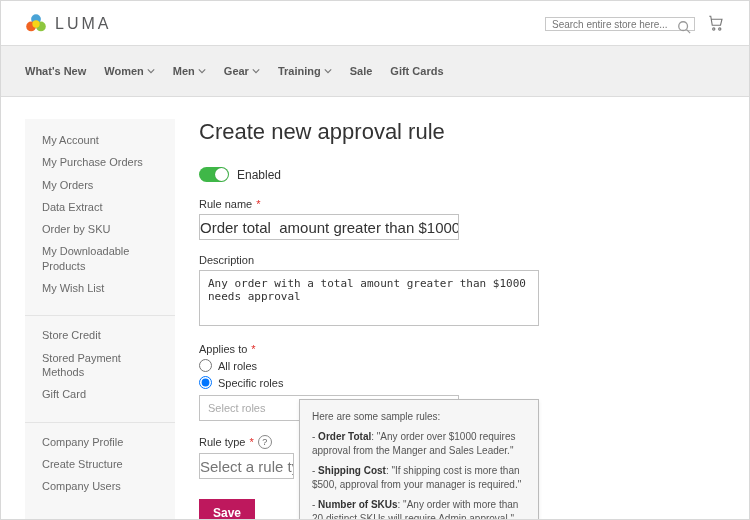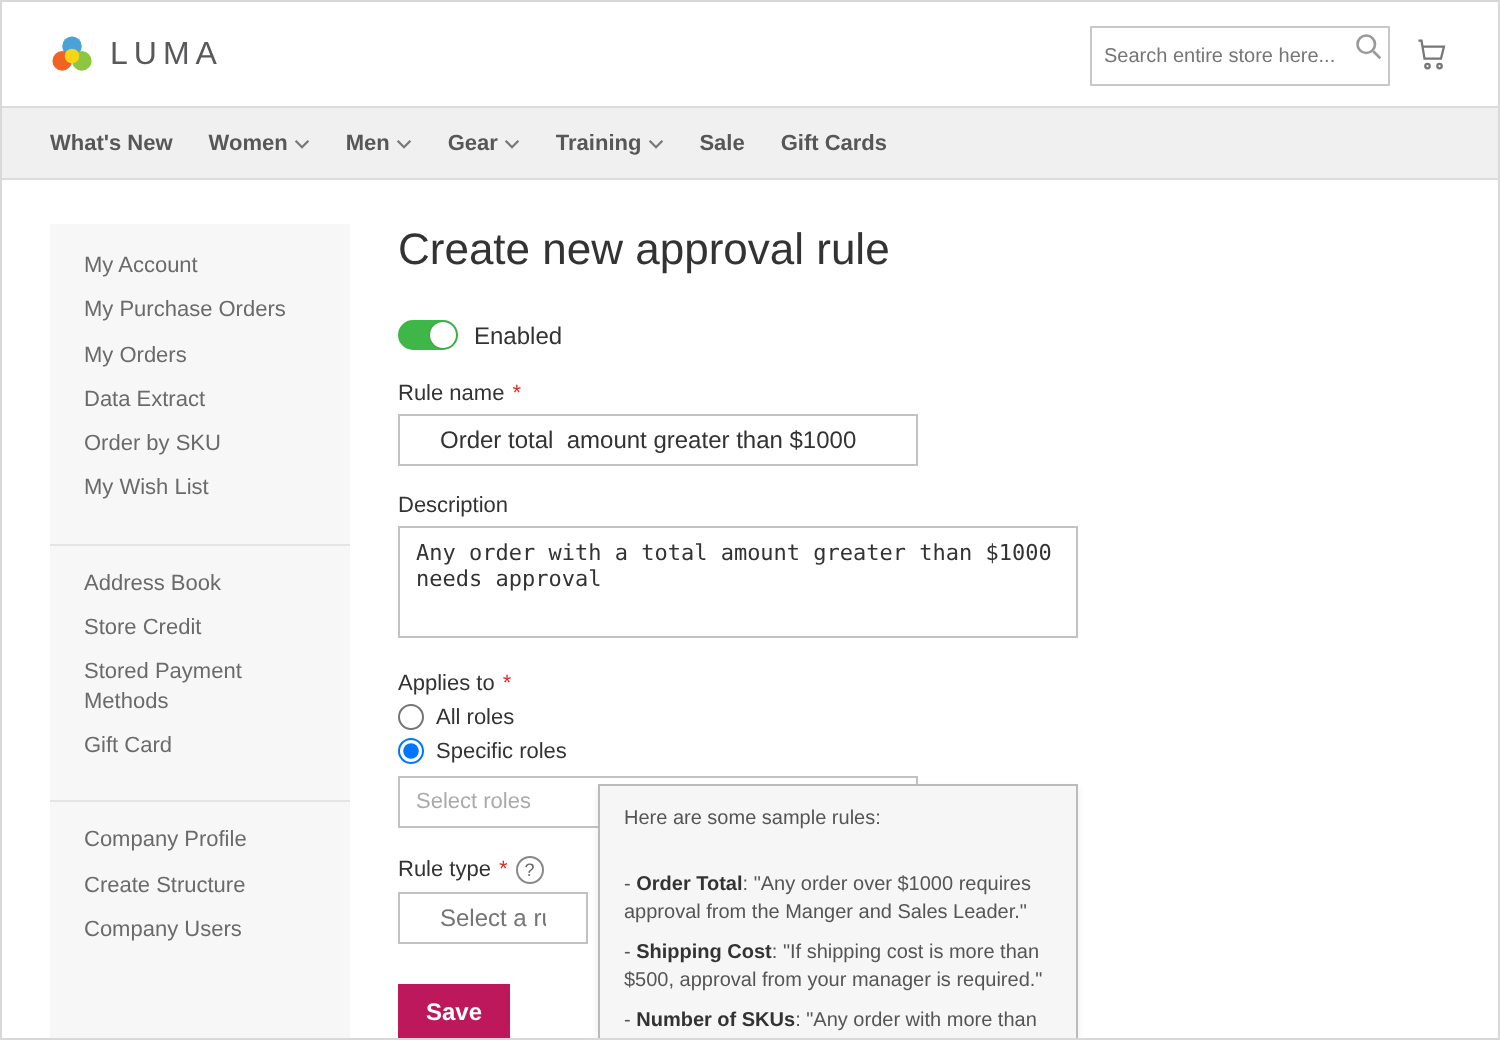--- a/index.html
+++ b/index.html
@@ -3,50 +3,50 @@
 <meta charset="utf-8">
 <style>
   * { box-sizing: border-box; margin: 0; padding: 0; }
   body { font-family: -apple-system, BlinkMacSystemFont, "Segoe UI", Helvetica, Arial, sans-serif; font-size: 12px; color: #333; background: #fff; width: 750px; height: 520px; overflow: hidden; border: 1px solid #d8d8d8; }
   .header { display: flex; align-items: center; justify-content: space-between; padding: 12px 24px 10px 24px; }
   .brand { display: flex; align-items: center; gap: 8px; }
   .brand-name { font-size: 16px; letter-spacing: 3px; font-weight: 500; color: #58595b; }
   .logo-svg { width: 22px; height: 22px; }
   .header-right { display: flex; align-items: center; gap: 12px; }
   .search-wrap { position: relative; }
-  .search-input { width: 150px; height: 30px; border: 1px solid #c8c8c8; padding: 0 22px 0 6px; font-size: 10px; color: #999; }
+  .search-input { width: 150px; height: 14px; border: 1px solid #c8c8c8; padding: 0 22px 0 6px; font-size: 10px; color: #999; }
   .search-icon-btn { position: absolute; right: 4px; top: 3px; background: none; border: none; cursor: pointer; }
   .cart-btn { background: none; border: none; cursor: pointer; }
-  .topnav { background: #f0f0f0; border-top: 1px solid #dcdcdc; border-bottom: 1px solid #dcdcdc; padding: 0 24px; display: flex; gap: 18px; align-items: center; height: 37px; }
+  .topnav { background: #f0f0f0; border-top: 1px solid #dcdcdc; border-bottom: 1px solid #dcdcdc; padding: 0 24px; display: flex; gap: 18px; align-items: center; height: 52px; }
   .topnav-item { font-size: 11px; font-weight: 600; color: #575757; cursor: pointer; display: flex; align-items: center; gap: 3px; }
   .chev { display: inline-block; }
   .body-area { display: flex; padding: 22px 24px 0 24px; gap: 24px; }
   .sidebar { width: 150px; flex-shrink: 0; background: #f7f7f7; padding: 10px 0; }
   .sidegroup { padding: 0 0 8px 0; margin-bottom: 8px; }
   .sidegroup + .sidegroup { border-top: 1px solid #e4e4e4; padding-top: 8px; }
   .sideitem { font-size: 11px; color: #6a6a6a; padding: 4px 14px; cursor: pointer; border-left: 3px solid transparent; line-height: 1.3; }
   .main { flex: 1; position: relative; }
   h1 { font-size: 22px; font-weight: 400; color: #333; margin-bottom: 22px; }
   .toggle-row { display: flex; align-items: center; gap: 8px; margin-bottom: 16px; }
   .toggle { width: 30px; height: 15px; background: #c6c6c6; border-radius: 8px; position: relative; cursor: pointer; display: inline-block; }
   .toggle.on { background: #3fb748; }
   .toggle-knob { width: 13px; height: 13px; background: #fff; border-radius: 50%; position: absolute; top: 1px; left: 1px; transition: left .1s; box-shadow: 0 0 1px rgba(0,0,0,.3); }
   .toggle.on .toggle-knob { left: 16px; }
   .field { margin-bottom: 14px; }
   .field-label { font-size: 11px; color: #333; margin-bottom: 4px; display: flex; align-items: center; gap: 4px; }
   .req { color: #e02b27; }
-  .text-input { width: 260px; height: 26px; border: 1px solid #c2c2c2; padding: 0 20px; font-size: 12px; color: #333; }
+  .text-input { width: 260px; height: 26px; border: 1px solid #c2c2c2; padding: 0 0; font-size: 15px; color: #333; }
   .textarea { width: 340px; height: 56px; border: 1px solid #c2c2c2; padding: 6px 8px; font-size: 11px; color: #333; resize: none; }
   .radio-row { display: flex; align-items: center; gap: 6px; font-size: 11px; margin: 4px 0; cursor: pointer; }
   .radio-row input { cursor: pointer; }
   .select { width: 260px; height: 26px; border: 1px solid #c2c2c2; padding: 0 8px; font-size: 11px; color: #aaa; display: flex; align-items: center; justify-content: space-between; cursor: pointer; margin-top: 6px; }
   .help-icon { width: 14px; height: 14px; border: 1px solid #888; border-radius: 50%; display: inline-flex; align-items: center; justify-content: center; font-size: 9px; color: #666; cursor: help; }
   .save-btn { background: #be185d; color: #fff; border: none; padding: 7px 14px; font-size: 12px; font-weight: 600; cursor: pointer; margin-top: 6px; }
   .tooltip { position: absolute; left: 100px; top: 280px; width: 240px; background: #f6f6f6; border: 1px solid #bbb; padding: 10px 12px; font-size: 10px; color: #555; line-height: 1.4; box-shadow: 0 2px 4px rgba(0,0,0,.08); }
-  .tooltip p { margin-bottom: 19px; }
+  .tooltip p { margin-bottom: 6px; }
   .tooltip .rule-line { margin-bottom: 6px; }
   .tooltip .rule-line b { color: #333; }
 </style>
 </head>
 <body>
 
 <div class="header">
   <div class="brand">
     <svg class="logo-svg" viewBox="0 0 36 36">
       <circle cx="18" cy="10" r="8" fill="#49a3d6"></circle>
@@ -95,24 +95,24 @@
   </div>
 
 <div class="body-area">
   <div class="sidebar" id="sidebar">
       <div class="sidegroup">
         <div class="sideitem">My Account</div>
         <div class="sideitem">My Purchase Orders</div>
         <div class="sideitem">My Orders</div>
         <div class="sideitem">Data Extract</div>
         <div class="sideitem">Order by SKU</div>
+        <div class="sideitem">My Downloadable Products</div>
         <div class="sideitem">My Wish List</div>
       </div>
       <div class="sidegroup">
-        <div class="sideitem">Address Book</div>
         <div class="sideitem">Store Credit</div>
         <div class="sideitem">Stored Payment Methods</div>
         <div class="sideitem">Gift Card</div>
       </div>
       <div class="sidegroup">
         <div class="sideitem">Company Profile</div>
         <div class="sideitem">Create Structure</div>
         <div class="sideitem">Company Users</div>
       </div>
     </div>

